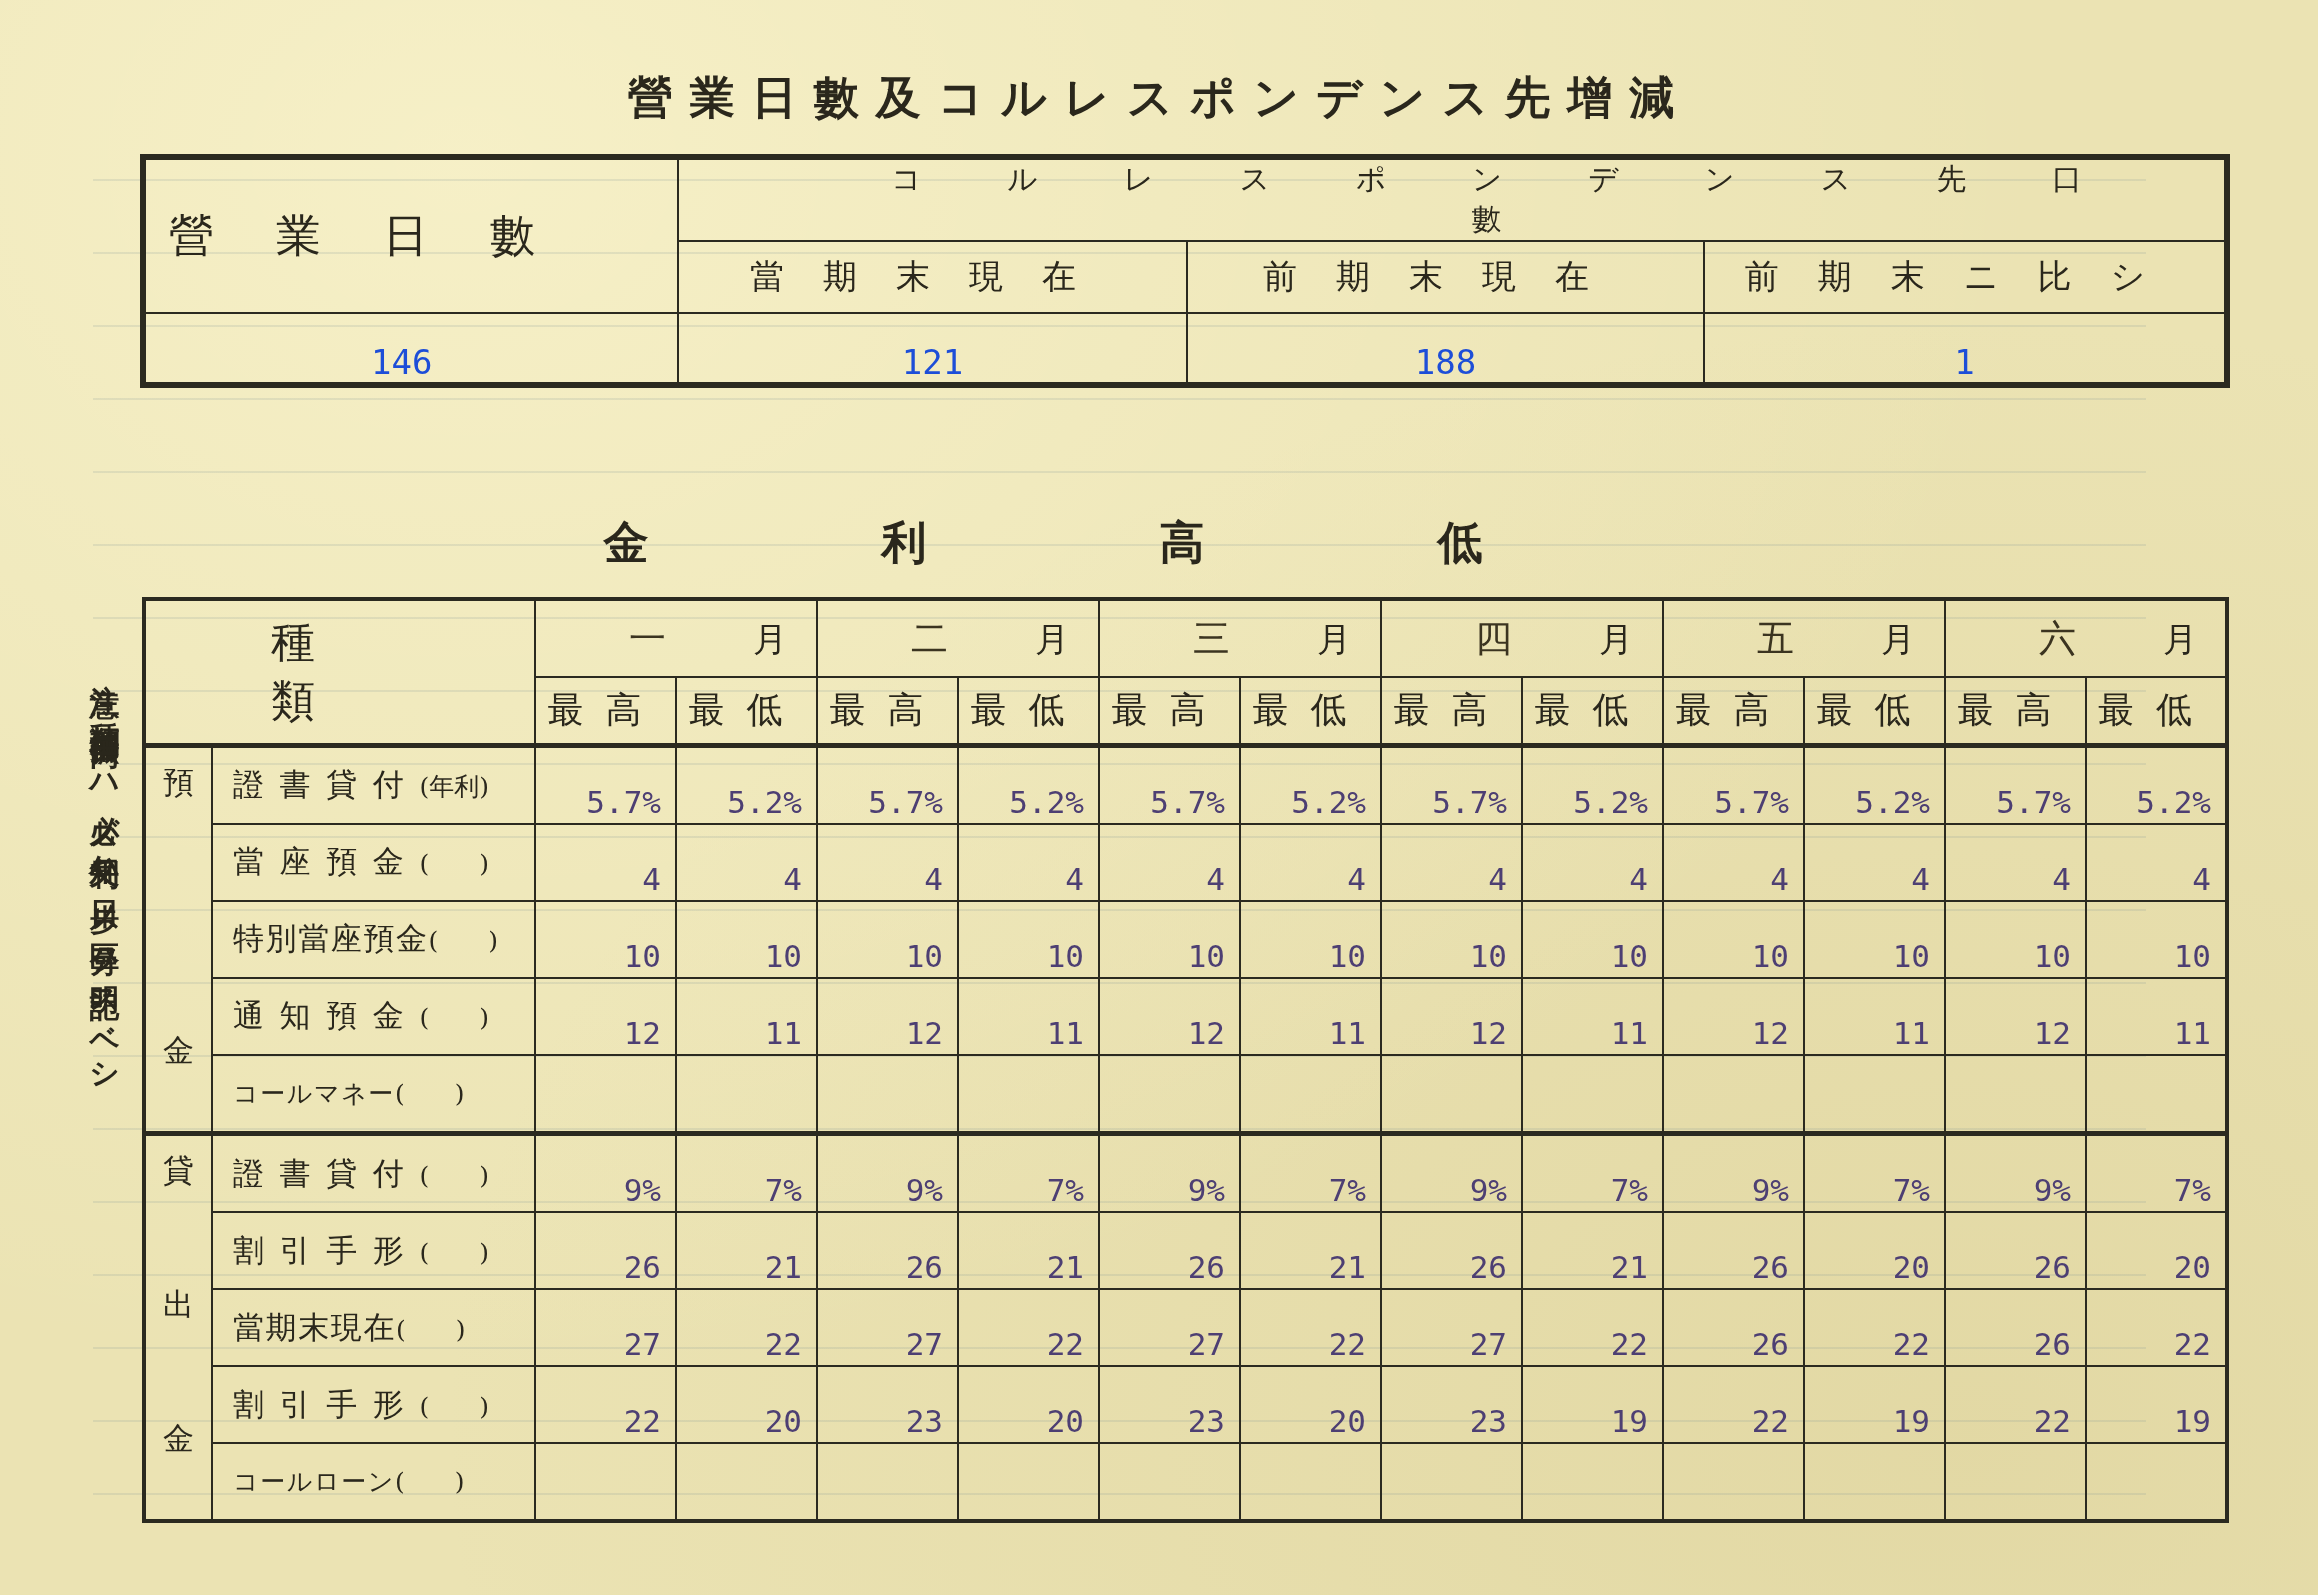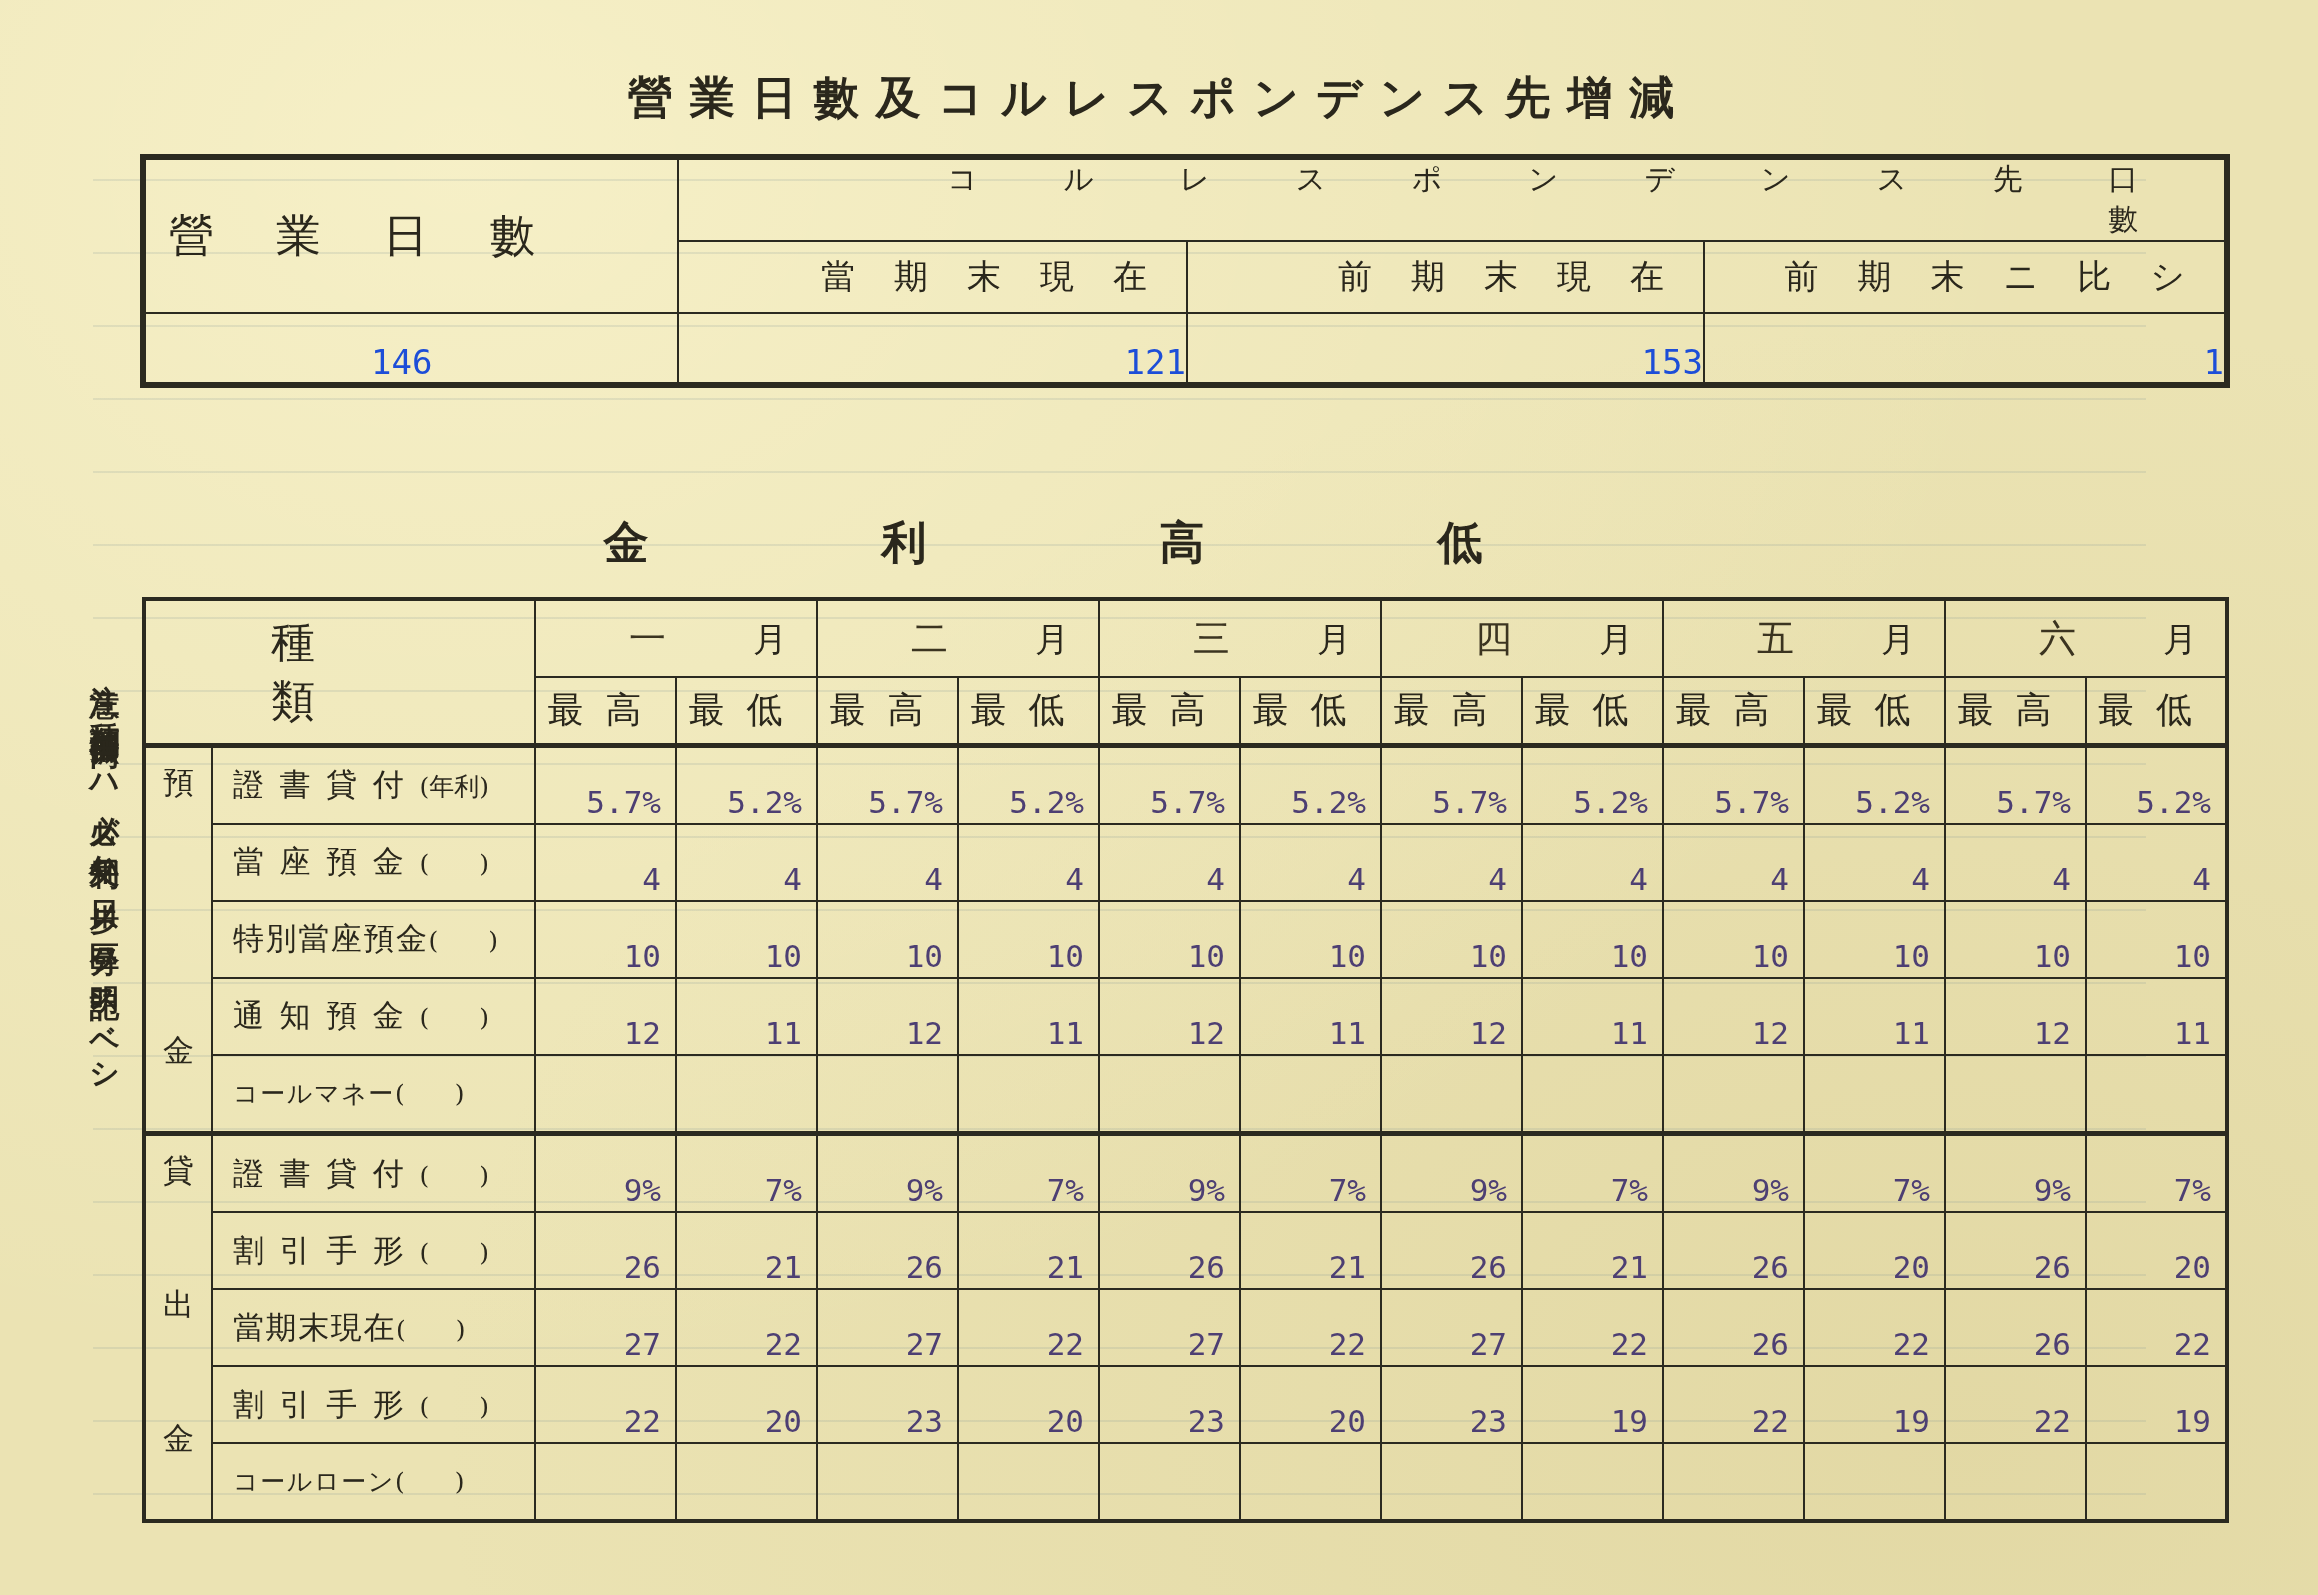--- a/index.html
+++ b/index.html
@@ -10,21 +10,21 @@
       radial-gradient(ellipse at 20% 10%, rgba(255,250,215,.55), rgba(0,0,0,0) 60%),
       radial-gradient(ellipse at 85% 90%, rgba(200,185,120,.25), rgba(0,0,0,0) 55%),
       #ebe3b3;}
   .ghost-lines{position:absolute;left:93px;top:179px;width:2053px;height:1322px;
     background-image:repeating-linear-gradient(to bottom, rgba(130,150,150,.18) 0 2.3px, transparent 2.3px 73px);}
   .title{position:absolute;left:0;width:2319px;top:68px;text-align:center;font-size:45px;letter-spacing:17px;font-weight:bold;}
   .note{position:absolute;left:78px;top:661px;width:47px;writing-mode:vertical-rl;font-size:29.5px;letter-spacing:3.1px;font-weight:bold;}
   table{border-collapse:collapse;position:absolute;table-layout:fixed;}
   td,th{border:2.3px solid #2b2a20;padding:0;text-align:center;vertical-align:middle;font-weight:normal;}
   .top{left:140px;top:154px;width:2084px;height:218px;border:6.2px solid #2b2a20;}
-  .top td{font-size:34px;text-align:right;}
+  .top td{font-size:34px;}
   .big{font-size:45px !important;letter-spacing:62px;}
   .spread{letter-spacing:39px;}
   .spread2{letter-spacing:86px;}
   .val{color:#1d4ed8;font-family:"DejaVu Sans Mono","Liberation Mono",monospace;font-size:33px;}
   .sub{position:absolute;left:0;width:2319px;top:513px;text-align:center;font-size:45px;letter-spacing:233px;font-weight:bold;}
   .bot{left:142px;top:597px;width:2080px;height:888px;border:4.7px solid #2b2a20;}
   .bot td{font-size:31px;height:72px;}
   .hdr-thick{border-bottom:5.4px solid #2b2a20 !important;}
   .grp{font-size:34px;width:67px;vertical-align:top;}
   .kind{text-align:left !important;padding-left:20px !important;font-size:31px;letter-spacing:15.6px;white-space:nowrap;}
@@ -59,21 +59,21 @@
     <td colspan="3" class="spread2" style="font-size:29.5px;padding-left:156px;">コルレスポンデンス先口數</td>
   </tr>
   <tr style="height:72px">
     <td class="spread">當期末現在</td>
     <td class="spread">前期末現在</td>
     <td class="spread">前期末ニ比シ</td>
   </tr>
   <tr style="height:72px">
     <td class="val" style="vertical-align:bottom;text-align:left;padding-left:225px;">146</td>
     <td class="val" style="vertical-align:bottom;">121</td>
-    <td class="val" style="vertical-align:bottom;">153</td>
+    <td class="val" style="vertical-align:bottom;">188</td>
     <td class="val" style="vertical-align:bottom;">1</td>
   </tr>
 </tbody>
   </table>
 
 <div class="sub">金利高低</div>
 
 <table class="bot">
   <colgroup>
     <col style="width:68px">

